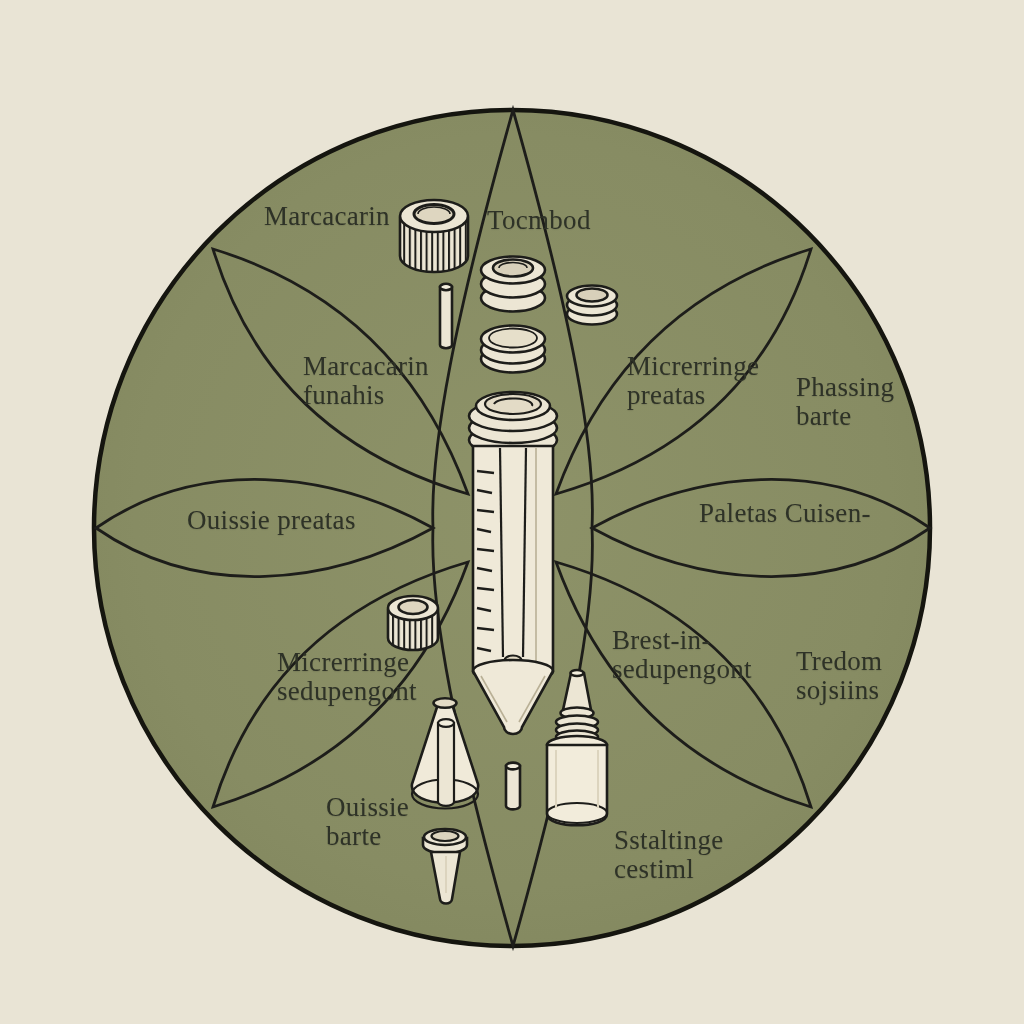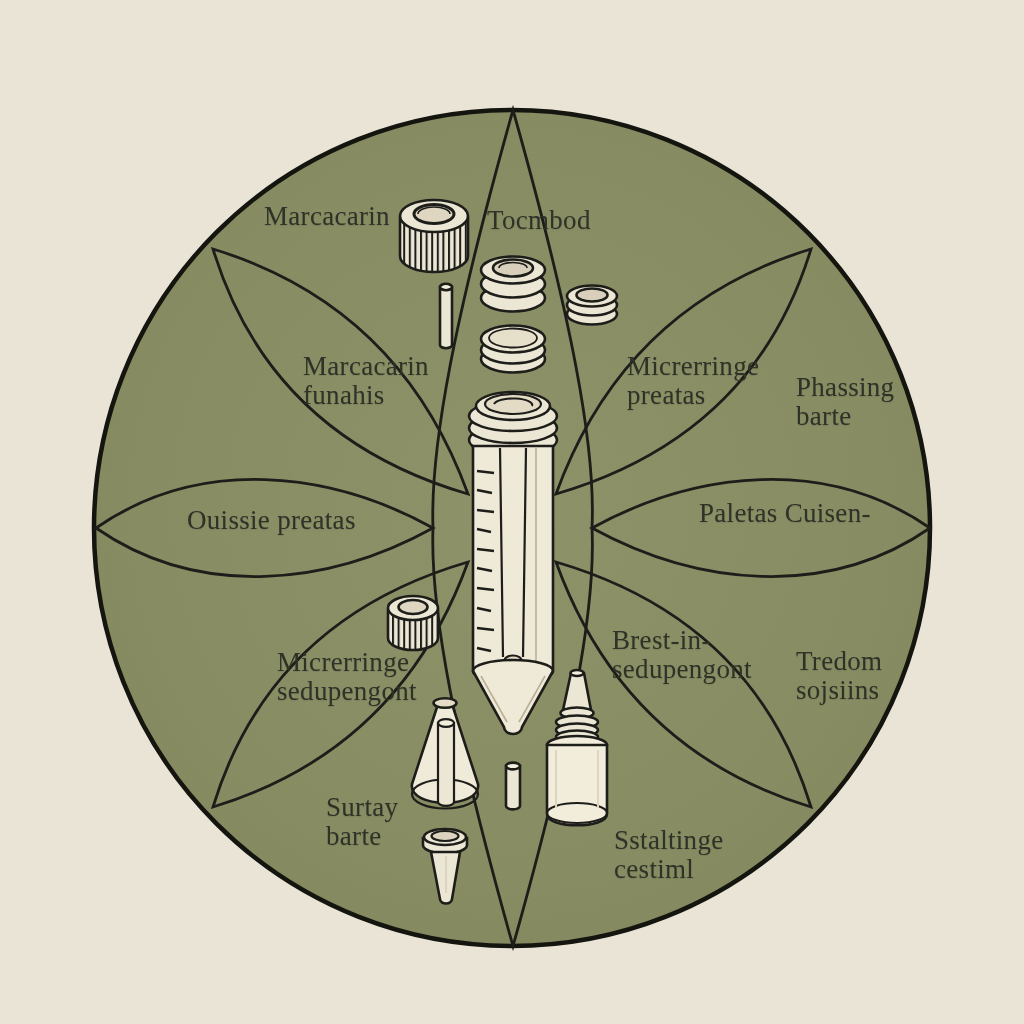--- a/index.html
+++ b/index.html
@@ -177,17 +177,17 @@
 <div class="label" style="left:187px;top:490px"><span>Ouissie preatas</span><br></div>
 
 <div class="label" style="left:699px;top:483px"><span>Paletas Cuisen-</span><br></div>
 
 <div class="label" style="left:277px;top:632px"><span>Micrerringe</span><br><span>sedupengont</span></div>
 
 <div class="label" style="left:796px;top:631px"><span>Tredom</span><br><span>sojsiins</span></div>
 
 <div class="label" style="left:612px;top:610px"><span>Brest-in-</span><br><span>sedupengont</span></div>
 
-<div class="label" style="left:326px;top:777px"><span>Surtay</span><br><span>barte</span></div>
+<div class="label" style="left:326px;top:777px"><span>Ouissie</span><br><span>barte</span></div>
 
 <div class="label" style="left:614px;top:810px"><span>Sstaltinge</span><br><span>cestiml</span></div>
 
 </div>
 
 </body></html>

